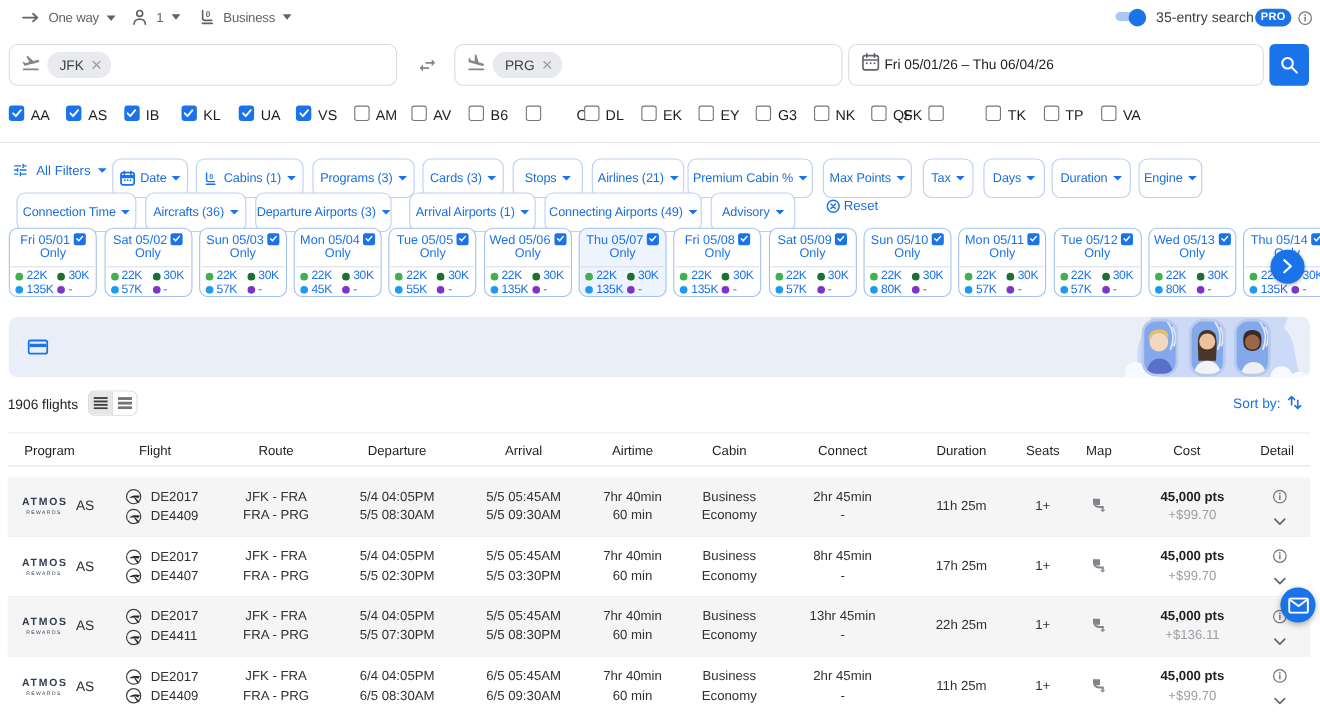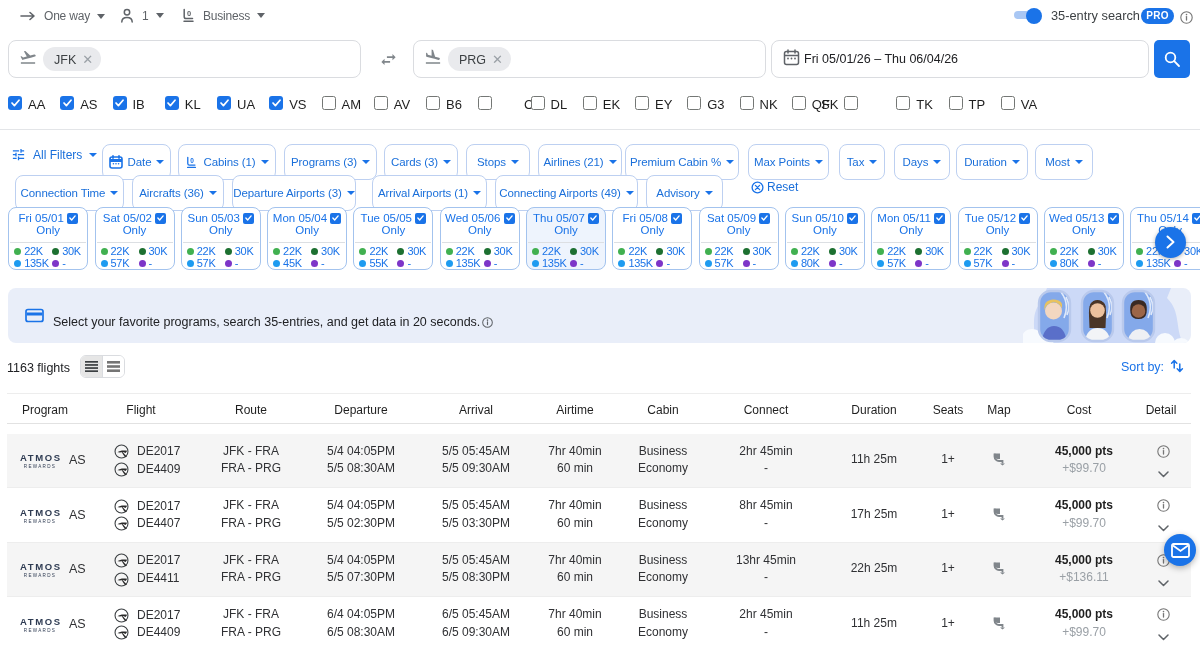--- a/index.html
+++ b/index.html
@@ -220,21 +220,21 @@
   </div>
 <div class="fchip" style="left:894px;top:144px;width:56px">
     <span>Days</span>
     <span class="bcaret"></span>
   </div>
 <div class="fchip" style="left:956px;top:144px;width:72px">
     <span>Duration</span>
     <span class="bcaret"></span>
   </div>
 <div class="fchip" style="left:1035px;top:144px;width:58px">
-    <span>Most</span>
+    <span>Engine</span>
     <span class="bcaret"></span>
   </div>
 <div class="fchip" style="left:15px;top:175px;width:109px">
     <span>Connection Time</span>
     <span class="bcaret"></span>
   </div>
 <div class="fchip" style="left:132px;top:175px;width:92px">
     <span>Aircrafts (36)</span>
     <span class="bcaret"></span>
   </div>
@@ -463,28 +463,23 @@
 <path d="M107.5 25 q-2 -13 8 -13 q10 0 8 13 q-1 6 -8 6 q-7 0 -8 -6z" fill="#3a2a24"></path>
 <circle cx="115.5" cy="23" r="6.8" fill="#9c6648"></circle>
 <path d="M108.4 22.5 a7.3 7.3 0 0 1 14.6 -1 q1.5 -7.5 -7.3 -7.8 q-8.8 .3 -7.3 8.8z" fill="#3a2a24"></path>
 </g>
 <rect x="100" y="3" width="31" height="50" rx="12" fill="none" stroke="#b9c9ec" stroke-width="2.4"></rect>
 </svg>
 <div class="abs" style="left:17px;top:20px"><svg width="19" height="15" viewBox="0 0 19 15">
         <rect x="1" y="1.5" width="17" height="12" rx="2" fill="none" stroke="#1a73e8" stroke-width="1.7"></rect>
         <rect x="1.8" y="4.5" width="15.4" height="3" fill="#1a73e8"></rect>
       </svg></div>
-<div class="abs" style="left:45px;top:27px;font-size:12.5px;color:#202124">Select your favorite programs, search 35-entries, and get data in 20 seconds.<span style="display:inline-block;vertical-align:-1.5px;margin-left:2px"><svg width="11" height="11" viewBox="0 0 13 13" fill="none">
-          <circle cx="6.5" cy="6.5" r="5.7" stroke="#5f6368" stroke-width="1.2"></circle>
-          <path d="M6.5 5.8v3.2" stroke="#5f6368" stroke-width="1.4" stroke-linecap="round"></path>
-          <circle cx="6.5" cy="3.7" r="0.9" fill="#5f6368"></circle>
-        </svg></span></div>
 </div>
 
-<div class="abs" style="left:7px;top:361px;font-size:12.5px;color:#202124">1163 flights</div>
+<div class="abs" style="left:7px;top:361px;font-size:12.5px;color:#202124">1906 flights</div>
 <div class="abs" style="left:80px;top:355px;width:45px;height:23px;border:1px solid #dadce0;border-radius:6px;display:flex;overflow:hidden">
 <div style="width:22px;background:#e6e6e6;display:flex;align-items:center;justify-content:center;border-right:1px solid #dadce0">
       <svg width="13" height="11" viewBox="0 0 13 11">
         <g fill="#3c4043">
           <rect y="0" width="13" height="1.7"></rect>
           <rect y="3.1" width="13" height="1.7"></rect>
           <rect y="6.2" width="13" height="1.7"></rect>
           <rect y="9.3" width="13" height="1.7"></rect>
         </g>
       </svg>

